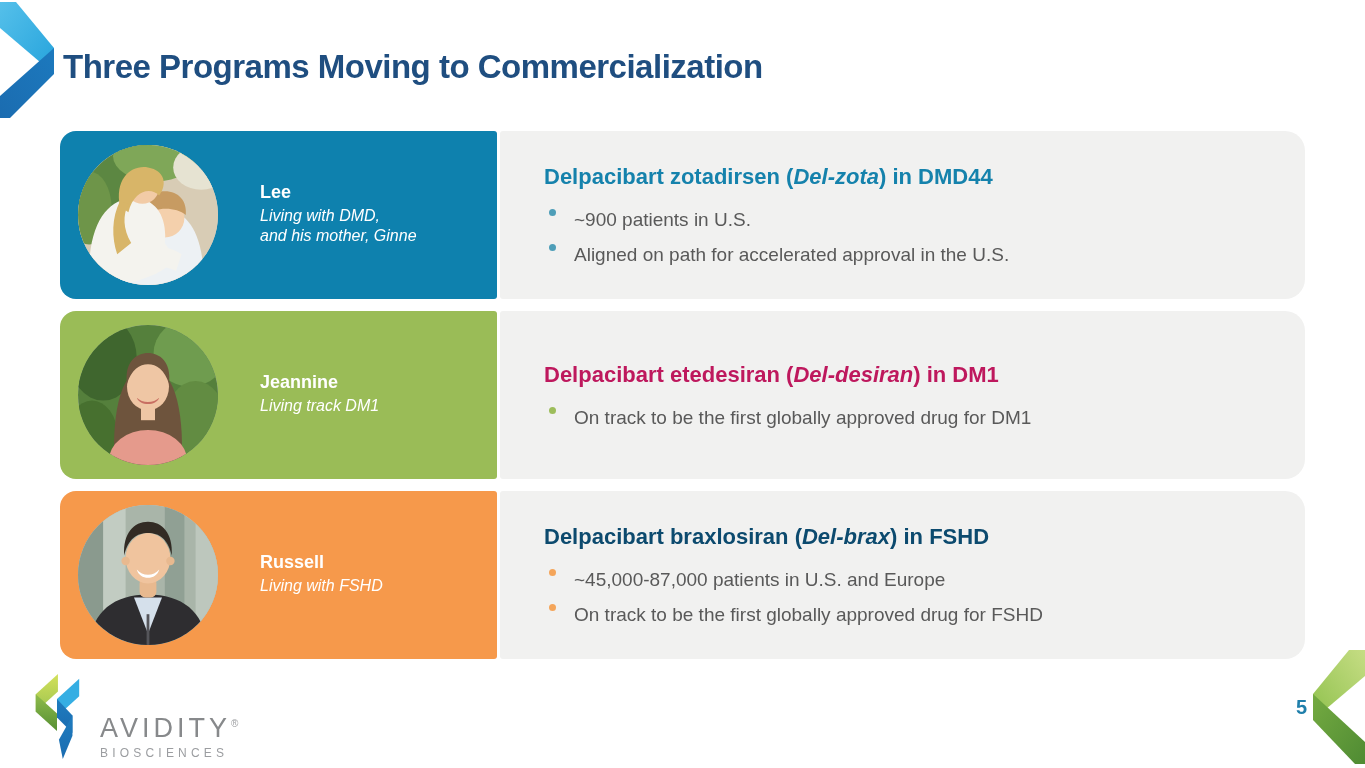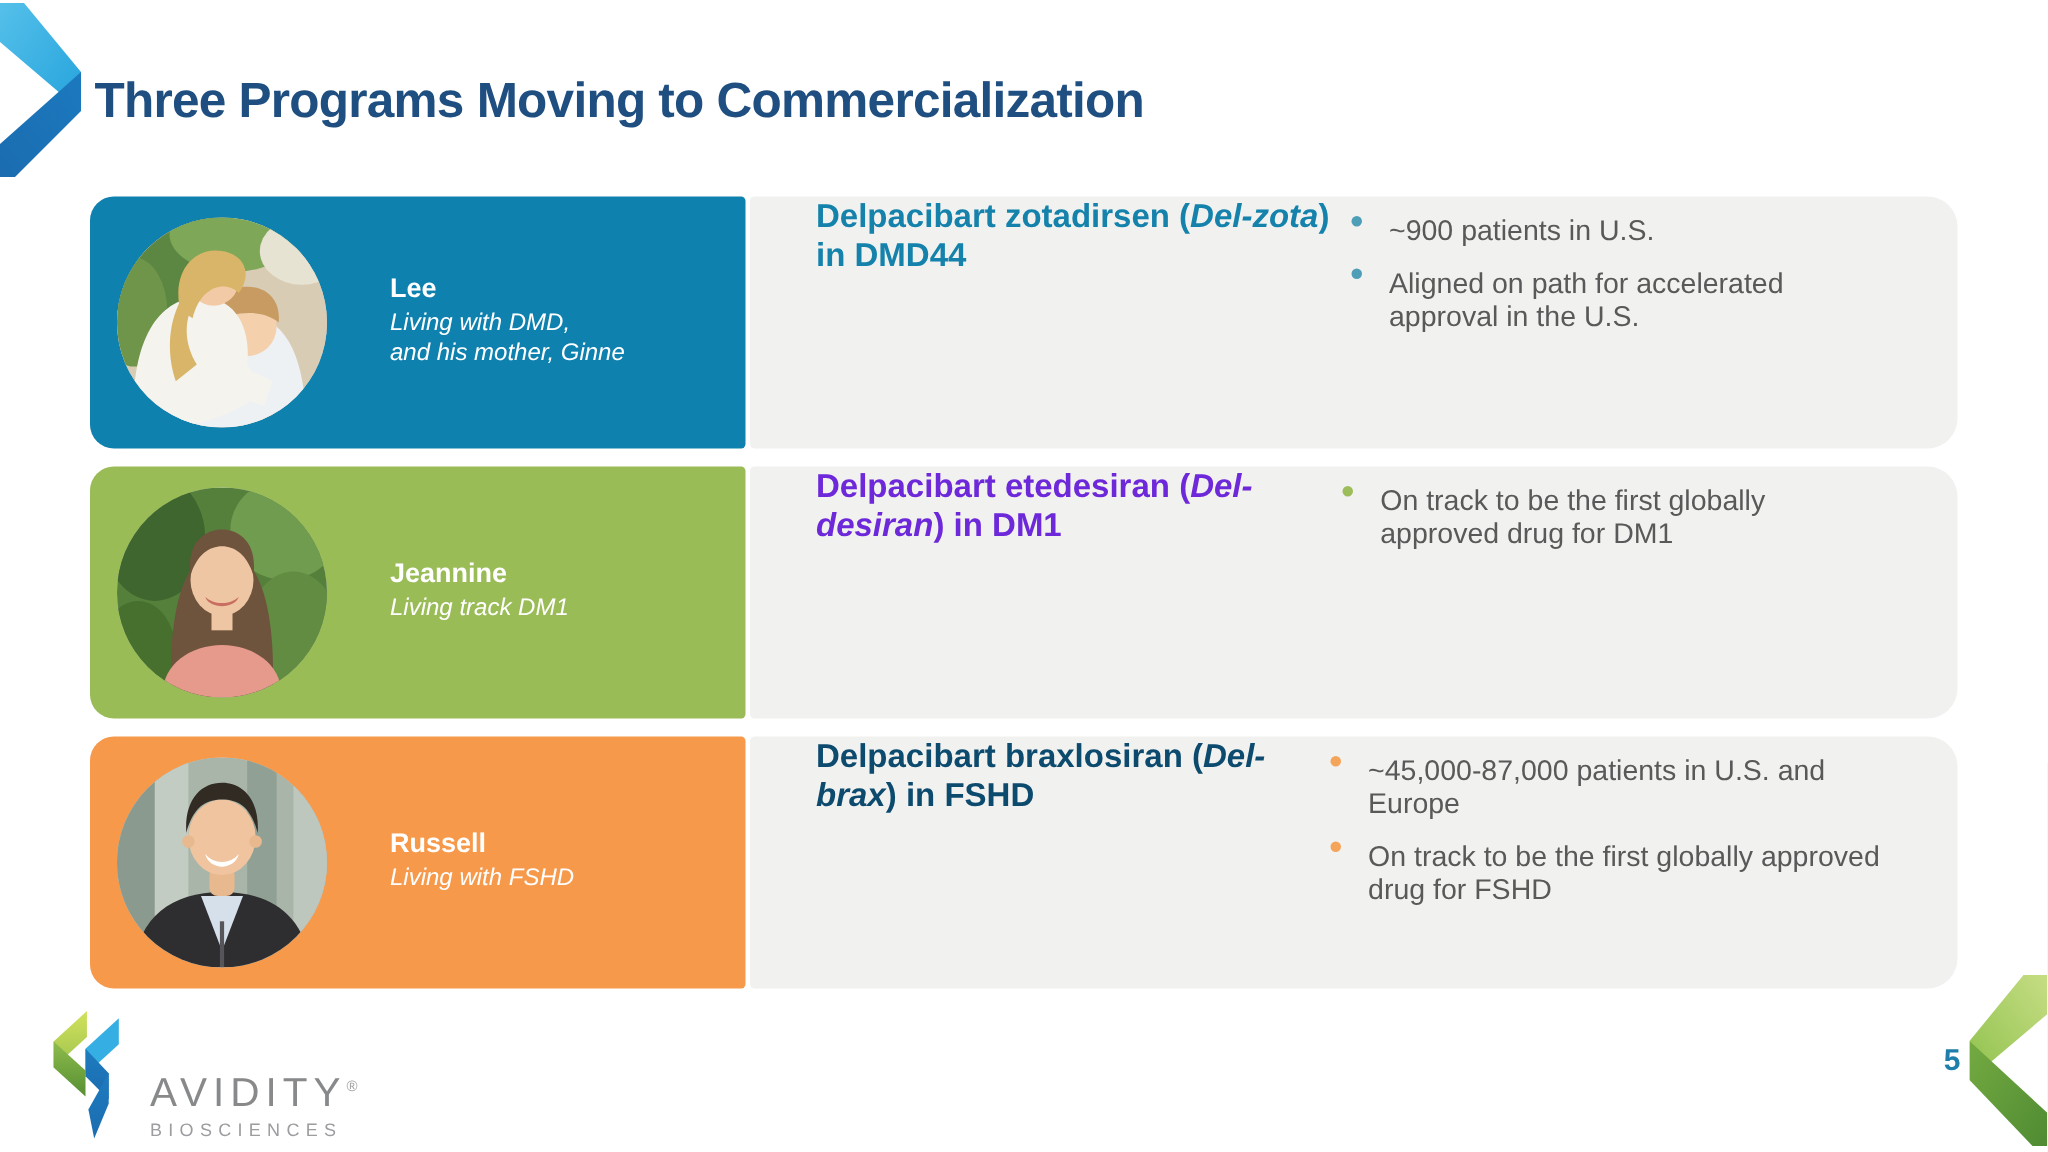--- a/index.html
+++ b/index.html
@@ -34,21 +34,21 @@
   .person-text { margin-left:42px; color:#ffffff; }
   .person-name { font-size:18px; font-weight:700; line-height:1.1; }
   .person-caption {
     font-size:16px; font-style:italic; line-height:1.3;
     margin-top:3px; white-space:pre-line;
   }
 
   .info-panel {
     flex:1; margin-left:3px; background:#F1F1F0;
     border-radius:3px 20px 20px 3px;
-    display:flex; flex-direction:row; justify-content:center;
+    display:flex; flex-direction:column; justify-content:center;
     padding:0 44px;
   }
   .panel-heading { font-size:22px; font-weight:700; margin-bottom:6px; }
   .panel-heading .ital { font-style:italic; }
   .bullets { list-style:none; }
   .bullet { display:flex; align-items:flex-start; font-size:19px; color:#595959; margin-top:13px; }
   .dot { width:7px; height:7px; border-radius:50%; margin-right:18px; margin-left:5px; flex-shrink:0; }
 
   
   .logo { position:absolute; left:28px; top:672px; display:flex; align-items:flex-end; }
@@ -161,21 +161,21 @@
             <ellipse cx="50" cy="97" rx="28" ry="22" fill="#E59A8C"></ellipse>
             <rect x="45" y="58" width="10" height="10" fill="#EFC6A4"></rect>
           </svg>
         </div>
         <div class="person-text">
           <div class="person-name">Jeannine</div>
           <div class="person-caption">Living track DM1</div>
         </div>
       </div>
       <div class="info-panel">
-        <div class="panel-heading" style="color: #6d28d9;"><span>Delpacibart etedesiran (</span><span class="ital">Del-desiran</span><span>) in DM1</span></div>
+        <div class="panel-heading" style="color: #be185d;"><span>Delpacibart etedesiran (</span><span class="ital">Del-desiran</span><span>) in DM1</span></div>
         <ul class="bullets">
           <li class="bullet">
             <span class="dot" style="background-color: rgb(157, 189, 91);"></span>
             <span>On track to be the first globally approved drug for DM1</span>
           </li>
         </ul>
       </div>
     </div>
 
     <div class="row">

